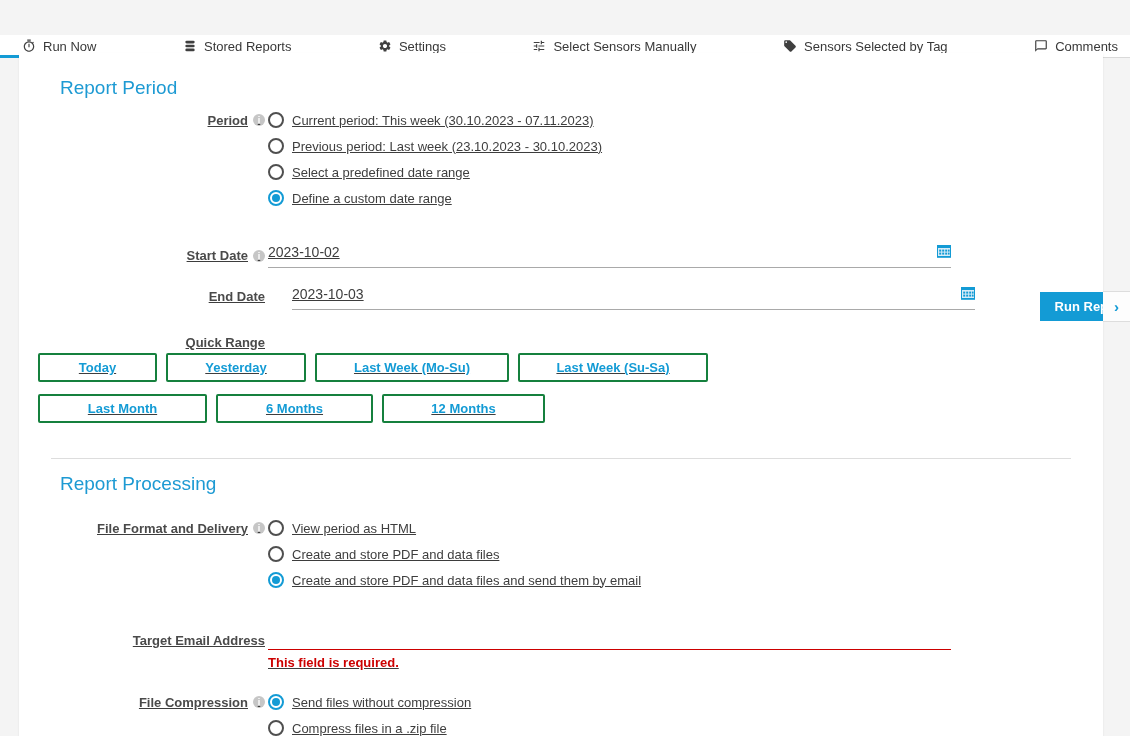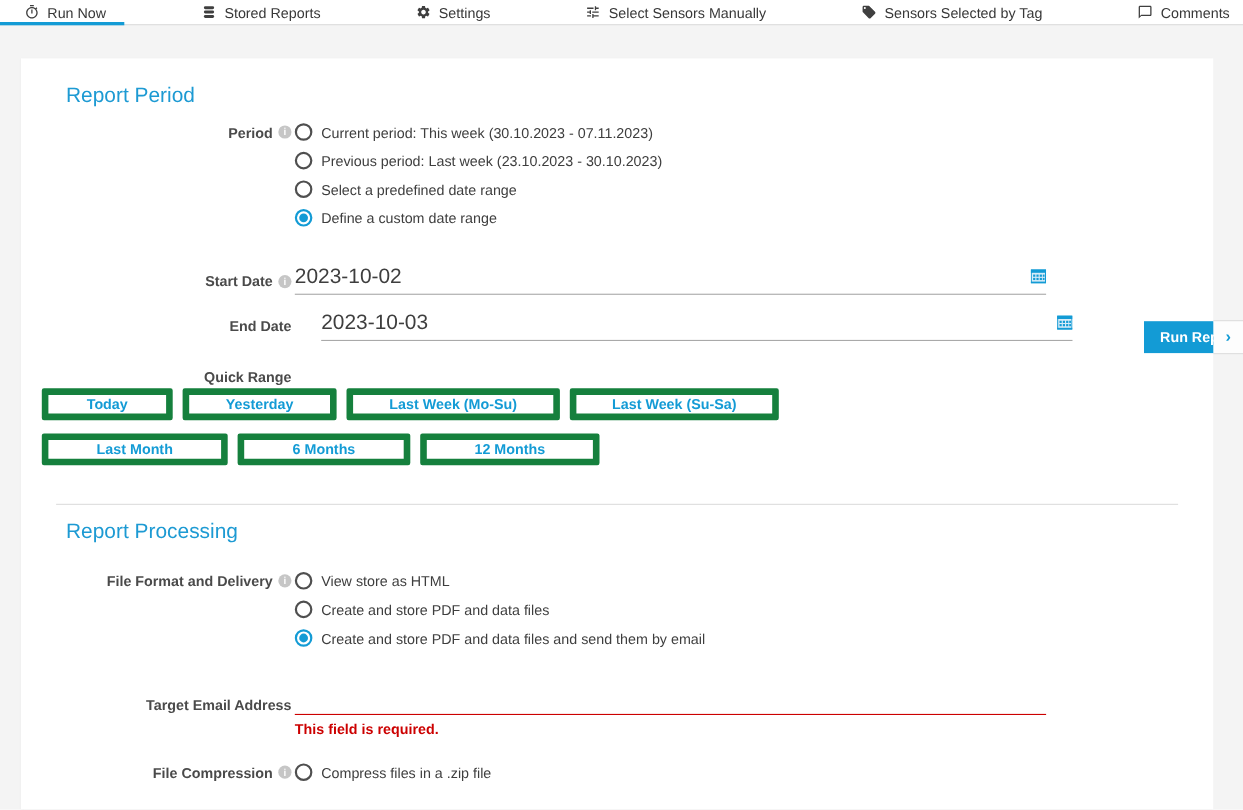--- a/index.html
+++ b/index.html
@@ -15,33 +15,34 @@
     width:1130px;height:736px;position:relative;overflow:hidden;
     background:#f4f4f4;
     font-family:"Liberation Sans", sans-serif;
     color:var(--txt);
   }
   
   .tabbar{
     position:relative;height:23px;background:#fff;border-bottom:1px solid var(--border);
     display:flex;align-items:center;justify-content:space-between;
     padding:0 12px 0 22px;
+    margin-top:35px;
   }
   .tab{display:flex;align-items:center;gap:7px;font-size:13px;color:#383838;cursor:pointer;white-space:nowrap;}
   .tab svg{width:14px;height:14px;fill:#3f3f3f;flex:none;}
   .tab-underline{position:absolute;left:0;bottom:-1px;width:113px;height:3px;background:var(--accent);}
   
   .card{
     position:absolute;left:19px;top:53px;width:1084px;height:683px;
     background:#fff;box-shadow:0 1px 2px rgba(0,0,0,.08);
     padding-top:24px;overflow:hidden;
   }
   .section-title{margin:0 0 8px 41px;font-size:19px;font-weight:400;color:#1d9ad3;}
   .section-title.second{margin-top:14px;margin-bottom:20px;}
-  .row{display:flex;margin-left:16px;}
+  .row{display:flex;margin-left:16px;text-decoration:underline;}
   .lbl{
     width:230px;display:flex;justify-content:flex-end;align-items:center;gap:5px;
     font-size:13px;font-weight:600;color:var(--lbl);height:26px;flex:none;
   }
   .lbl.input-lbl{height:22px;}
   .info{
     width:12px;height:12px;border-radius:50%;background:#c6c6c6;color:#fff;
     font-size:9px;line-height:12px;text-align:center;font-weight:700;flex:none;font-style:normal;
   }
   .ctl{padding-left:3px;}
@@ -56,30 +57,30 @@
     content:"";position:absolute;left:2px;top:2px;width:8px;height:8px;border-radius:50%;background:var(--accent);
   }
   .optlbl{font-size:13px;color:#3e3e3e;}
   
   .uinput{
     width:683px;display:flex;justify-content:space-between;align-items:flex-start;
     border-bottom:1px solid #a9a9a9;padding-bottom:6px;height:25px;
   }
   .uinput input{
     border:none;outline:none;background:transparent;font-family:inherit;
-    font-size:19px;color:#3e3e3e;flex:1;height:18px;padding:0;
+    font-size:14px;color:#3e3e3e;flex:1;height:18px;padding:0;
   }
   .uinput svg{width:14px;height:14px;flex:none;margin-top:1px;cursor:pointer;}
   .uinput.error-line{border-bottom-color:var(--err);height:21px;padding-bottom:0;}
   .err-msg{font-size:13px;font-weight:600;color:var(--err);margin-top:5px;height:16px;}
   
   .qrows{display:flex;flex-direction:column;gap:12px;}
   .qrow{display:flex;gap:9px;}
   .qbtn{
-    height:29px;background:#fff;border:6px solid #15803d;border-radius:2px;
+    height:29px;background:#fff;border:2px solid #15803d;border-radius:2px;
     color:var(--accent);font-family:inherit;font-size:13px;font-weight:600;cursor:pointer;
   }
   .qb-a{width:119px}.qb-b{width:140px}.qb-c{width:194px}.qb-d{width:190px}
   .qb-e{width:169px}.qb-f{width:156px}.qb-g{width:157px}.qb-h{width:163px}
   
   .row-period{margin-top:0;}
   .row-start{margin-top:32px;align-items:center;}
   .row-end{margin-top:17px;gap:24px;}
   .row-quick{margin-top:21px;flex-direction:column;}
   .divider{border:none;border-top:1px solid #ddd;margin:35px 32px 0 32px;}
@@ -252,21 +253,21 @@
   <h2 class="section-title second">Report Processing</h2>
 
   <div class="row row-format">
     <div class="lbl">
       <span>File Format and Delivery</span>
       <i class="info">i</i>
     </div>
     <div class="ctl">
       <div class="opt">
         <span class="radio"></span>
-        <span class="optlbl">View store as HTML</span>
+        <span class="optlbl">View period as HTML</span>
       </div>
       <div class="opt">
         <span class="radio"></span>
         <span class="optlbl">Create and store PDF and data files</span>
       </div>
       <div class="opt">
         <span class="radio checked"></span>
         <span class="optlbl">Create and store PDF and data files and send them by email</span>
       </div>
     </div>
@@ -284,20 +285,24 @@
     </div>
   </div>
 
   <div class="row row-comp">
     <div class="lbl">
       <span>File Compression</span>
       <i class="info">i</i>
     </div>
     <div class="ctl">
       <div class="opt">
+        <span class="radio checked"></span>
+        <span class="optlbl">Send files without compression</span>
+      </div>
+      <div class="opt">
         <span class="radio"></span>
         <span class="optlbl">Compress files in a .zip file</span>
       </div>
     </div>
   </div>
 
 </div>
 
 <button class="run-report">Run Report</button>
 <div class="flap">

